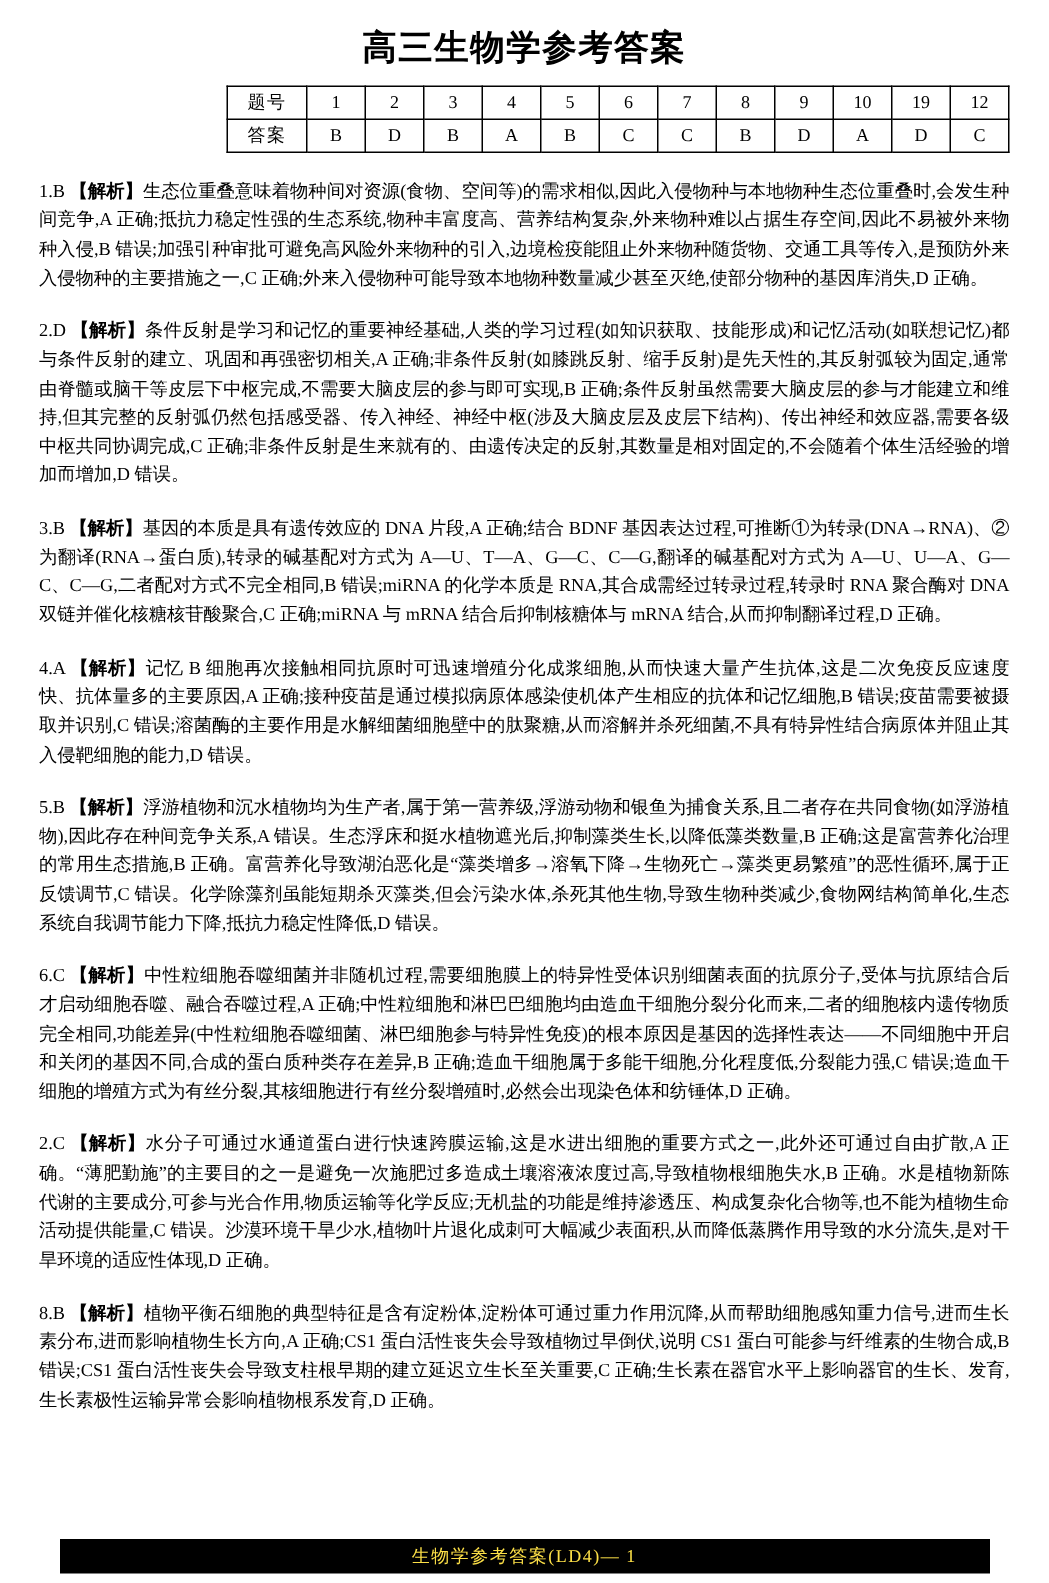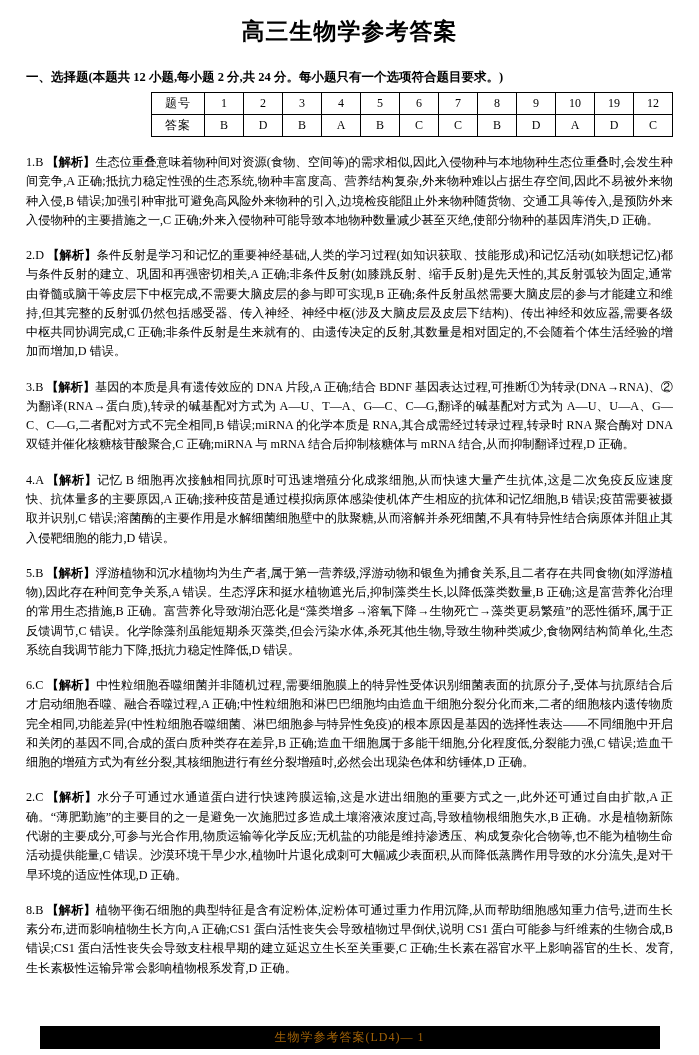--- a/index.html
+++ b/index.html
@@ -19,21 +19,21 @@
     min-height: 1055px;
     box-sizing: border-box;
     padding: 10px 26px 30px 26px;
     position: relative;
   }
   .doc-title {
     text-align: center;
     font-size: 23px;
     font-weight: bold;
     letter-spacing: 1px;
-    margin: 6px 0 22px 0;
+    margin: 6px 0 10px 0;
     font-family: "Liberation Serif", "DejaVu Serif", serif;
   }
   .section-head {
     font-size: 12.5px;
     font-weight: bold;
     margin: 4px 0 6px 0;
     letter-spacing: 0px;
   }
   .answer-table-wrap {
     display: flex;
@@ -74,36 +74,35 @@
   .footer {
     position: absolute;
     left: 0;
     right: 0;
     bottom: 6px;
     text-align: center;
   }
   .footer .bar {
     display: inline-block;
     background: #000;
-    color: #a16207;
+    color: #fde047;
     font-size: 12px;
     padding: 3px 16px 3px 16px;
     letter-spacing: 1px;
     width: 620px;
     box-sizing: border-box;
   }
 </style>
 </head>
 <body>
 
 <div class="page">
 
   <div class="doc-title">高三生物学参考答案</div>
 
-  <div class="section-head">一、选择题(本题共 12 小题,每小题 2 分,共 24 分。每小题只有一个选项符合题目要求。)</div>
 
   <div class="answer-table-wrap">
     <table class="answers">
       <tbody>
           <tr>
         <td class="rowhead">题号</td>
         <td>1</td>
         <td>2</td>
         <td>3</td>
         <td>4</td>

